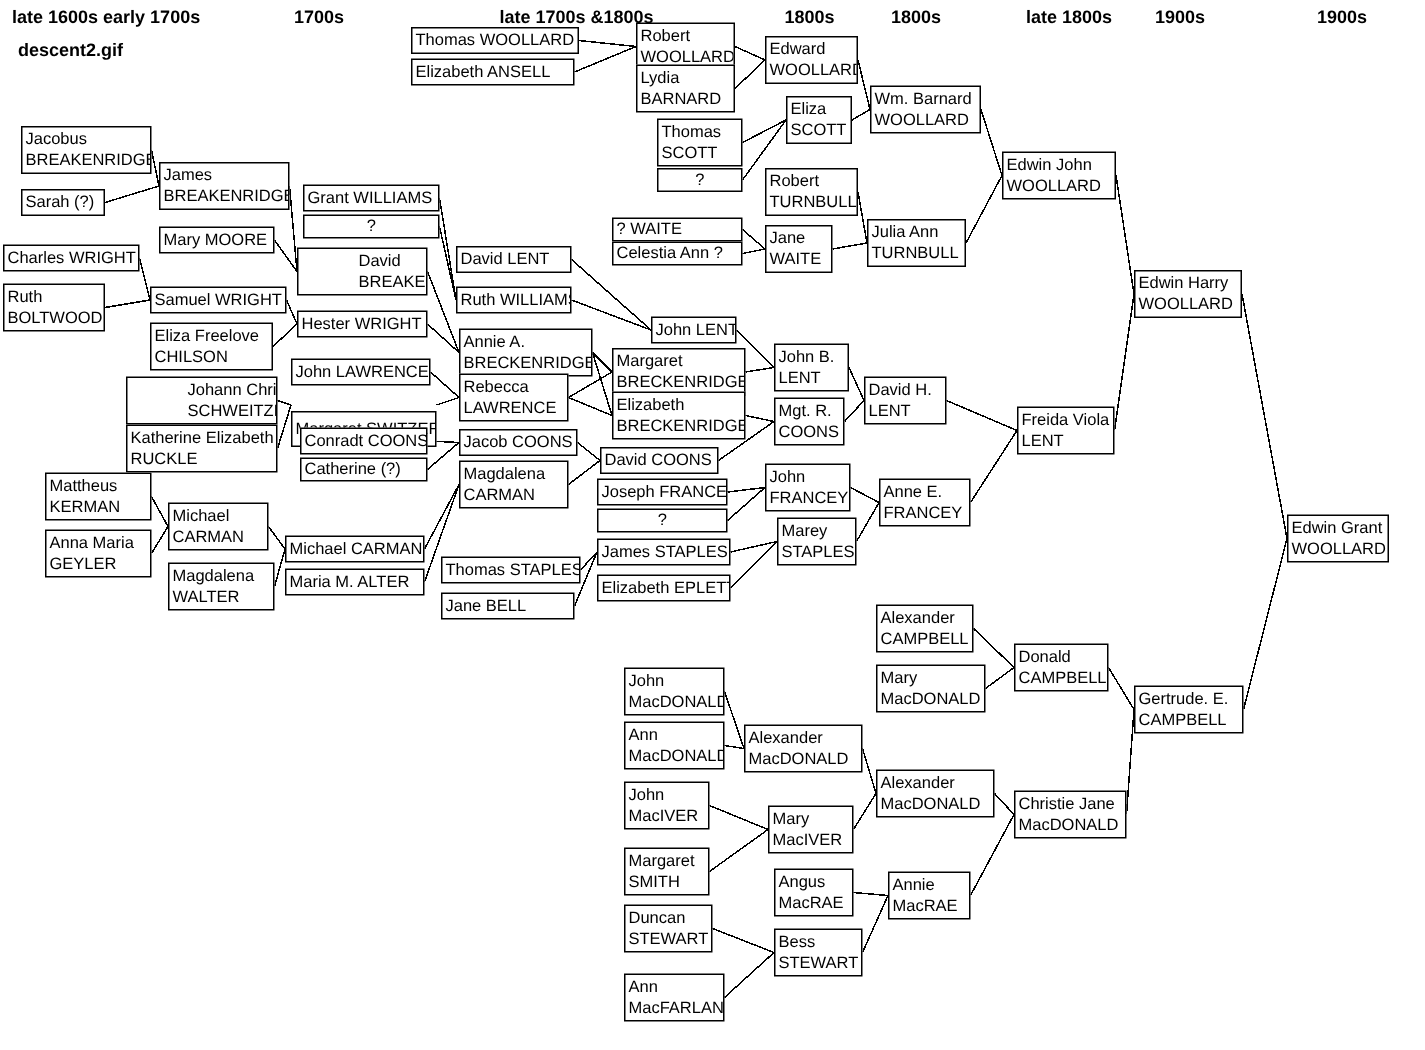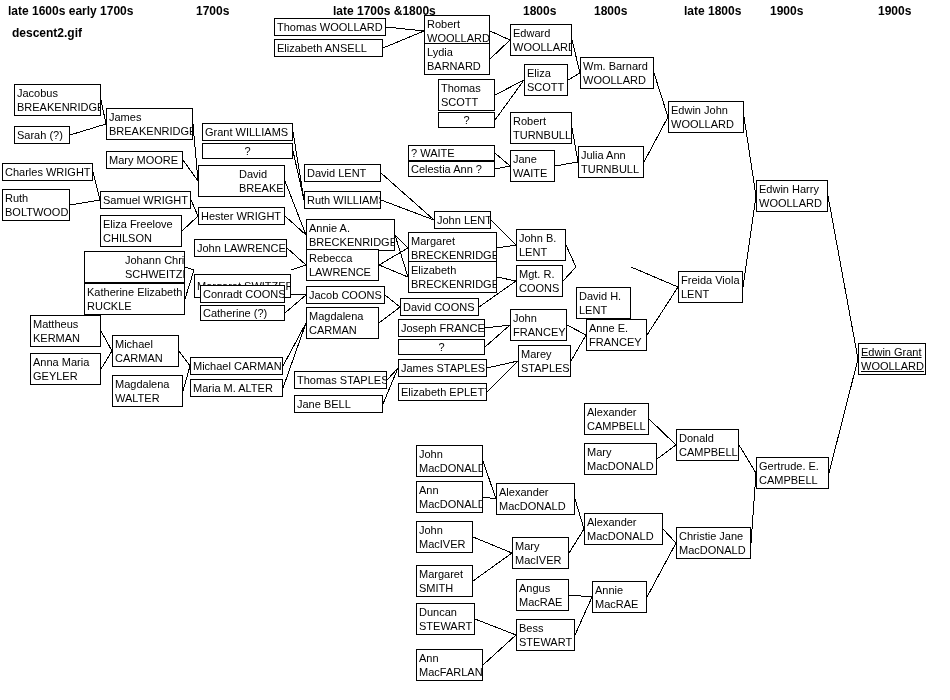--- a/index.html
+++ b/index.html
@@ -166,21 +166,21 @@
         <div>TURNBULL</div>
       </div>
       <div class="node" style="left: 668px; top: 101px; width: 76px; height: 32px;">
         <div>Edwin John</div>
         <div>WOOLLARD</div>
       </div>
       <div class="node" style="left: 756px; top: 180px; width: 72px; height: 32px;">
         <div>Edwin Harry</div>
         <div>WOOLLARD</div>
       </div>
-      <div class="node" style="left: 858px; top: 343px; width: 68px; height: 32px; text-decoration: underline;">
+      <div class="node" style="left: 858px; top: 343px; width: 68px; height: 32px;">
         <div>Edwin Grant</div>
         <div>WOOLLARD</div>
       </div>
       <div class="node" style="left: 14px; top: 84px; width: 87px; height: 32px;">
         <div>Jacobus</div>
         <div>BREAKENRIDGE</div>
       </div>
       <div class="node" style="left: 14px; top: 126px; width: 56px; height: 18px;">
         <div>Sarah (?)</div>
       </div>
@@ -232,21 +232,21 @@
         <div>John LENT</div>
       </div>
       <div class="node" style="left: 408px; top: 232px; width: 89px; height: 32px;">
         <div>Margaret</div>
         <div>BRECKENRIDGE</div>
       </div>
       <div class="node" style="left: 516px; top: 229px; width: 50px; height: 32px;">
         <div>John B.</div>
         <div>LENT</div>
       </div>
-      <div class="node" style="left: 576px; top: 251px; width: 55px; height: 32px; margin-top: 36px;">
+      <div class="node" style="left: 576px; top: 251px; width: 55px; height: 32px;">
         <div>David H.</div>
         <div>LENT</div>
       </div>
       <div class="node" style="left: 516px; top: 265px; width: 47px; height: 32px;">
         <div>Mgt. R.</div>
         <div>COONS</div>
       </div>
       <div class="node" style="left: 408px; top: 261px; width: 89px; height: 32px;">
         <div>Elizabeth</div>
         <div>BRECKENRIDGE</div>

